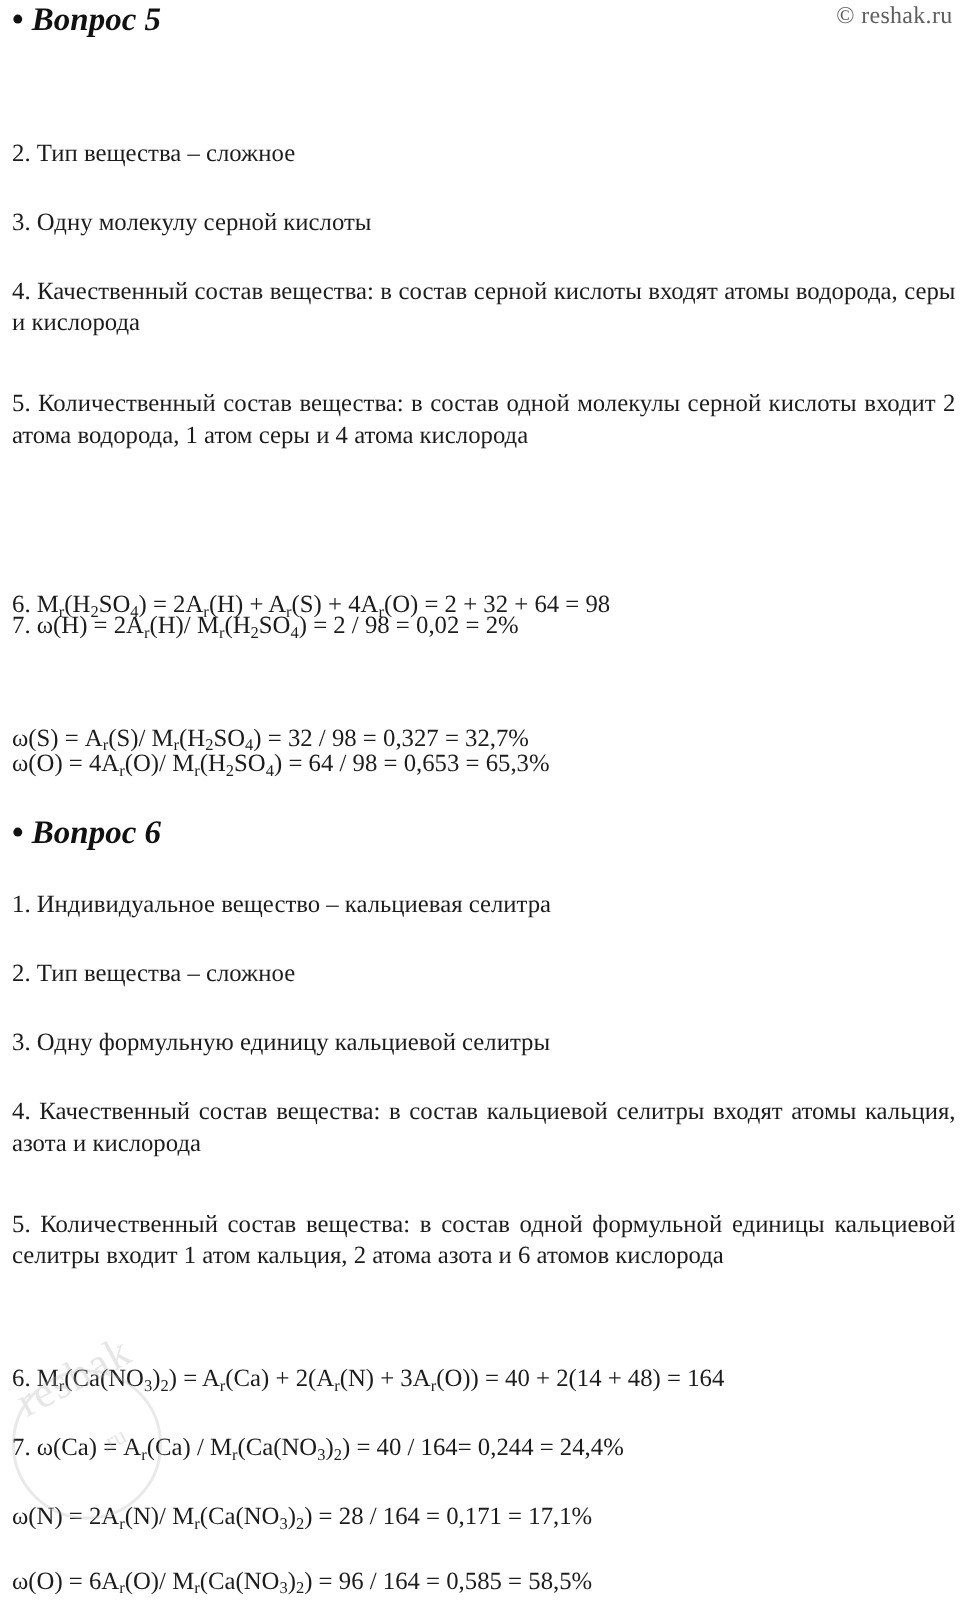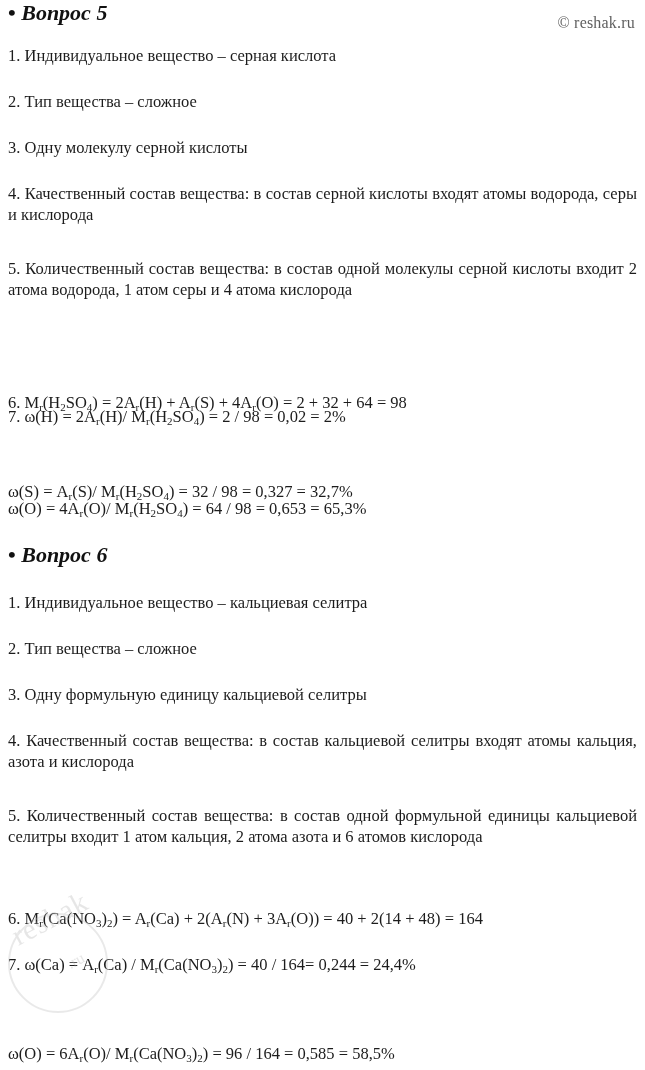--- a/index.html
+++ b/index.html
@@ -17,21 +17,21 @@
   }
   .page {
     position: relative;
     width: 645px;
     height: 1070px;
     box-sizing: border-box;
     padding: 0 8px;
   }
   .watermark-top {
     position: absolute;
-    top: 14px;
+    top: 2px;
     right: 10px;
     font-family: "Liberation Serif", serif;
     font-size: 16px;
     color: #5f5f5f;
     letter-spacing: 0.2px;
   }
   .q-head {
     font-family: "Liberation Serif", serif;
     font-weight: bold;
     font-style: italic;
@@ -109,23 +109,20 @@
 <body>
 
 <div class="page">
 
   <div class="watermark-top">© reshak.ru</div>
 
   <div class="blk" style="top:0px;">
     <p class="q-head"><span class="bullet">•</span> <span>Вопрос 5</span></p>
   </div>
 
-  <div class="blk" style="top:45px;">
-    <p class="line">1. Индивидуальное вещество – серная кислота</p>
-  </div>
 
   <div class="blk" style="top:91px;">
     <p class="line">2. Тип вещества – сложное</p>
   </div>
 
   <div class="blk" style="top:137px;">
     <p class="line">3. Одну молекулу серной кислоты</p>
   </div>
 
   <div class="blk" style="top:183px;">
@@ -177,20 +174,23 @@
   </div>
 
   <div class="blk" style="top:908px;">
     <p class="line">6. M<sub>r</sub>(Ca(NO<sub>3</sub>)<sub>2</sub>) = A<sub>r</sub>(Ca) + 2(A<sub>r</sub>(N) + 3A<sub>r</sub>(O)) = 40 + 2(14 + 48) = 164</p>
   </div>
 
   <div class="blk" style="top:954px;">
     <p class="line faded">7. ω(Ca) = A<sub>r</sub>(Ca) / M<sub>r</sub>(Ca(NO<sub>3</sub>)<sub>2</sub>) = 40 / 164= 0,244 = 24,4%</p>
   </div>
 
+  <div class="blk" style="top:1000px;">
+    <p class="line faded">ω(N) = 2A<sub>r</sub>(N)/ M<sub>r</sub>(Ca(NO<sub>3</sub>)<sub>2</sub>) = 28 / 164 = 0,171 = 17,1%</p>
+  </div>
 
   <div class="blk" style="top:1043px;">
     <p class="line">ω(O) = 6A<sub>r</sub>(O)/ M<sub>r</sub>(Ca(NO<sub>3</sub>)<sub>2</sub>) = 96 / 164 = 0,585 = 58,5%</p>
   </div>
 
   <div class="wm-left">
     <div class="ring"></div>
     <div class="txt">reshak</div>
     <div class="txt2">.ru</div>
   </div>

